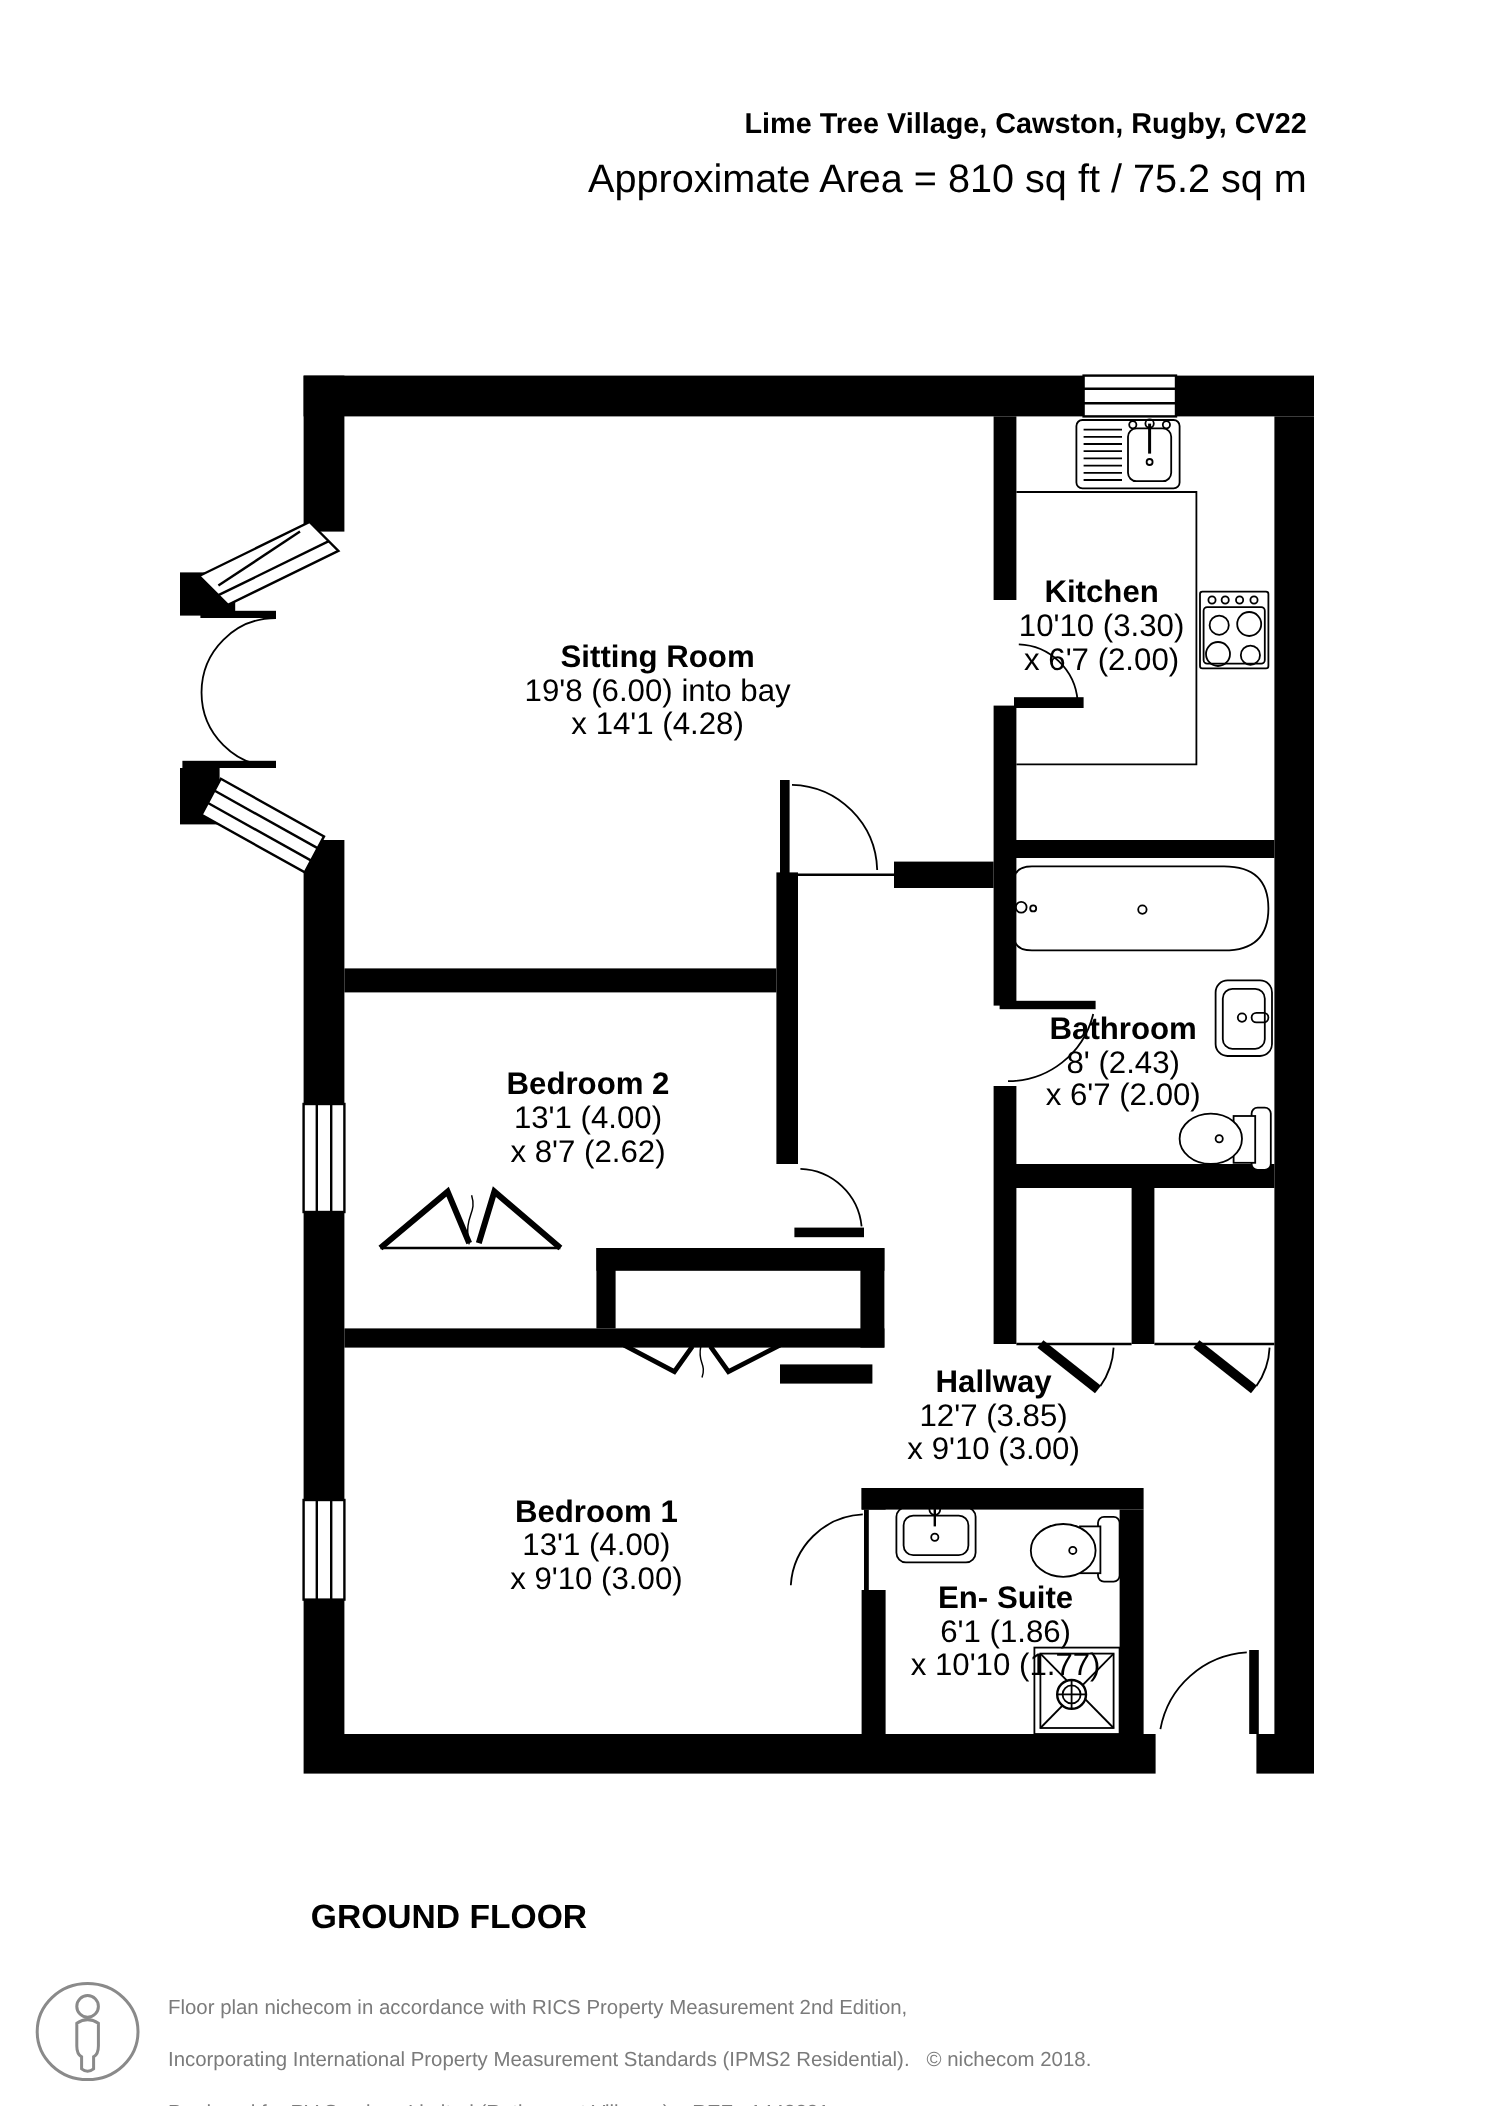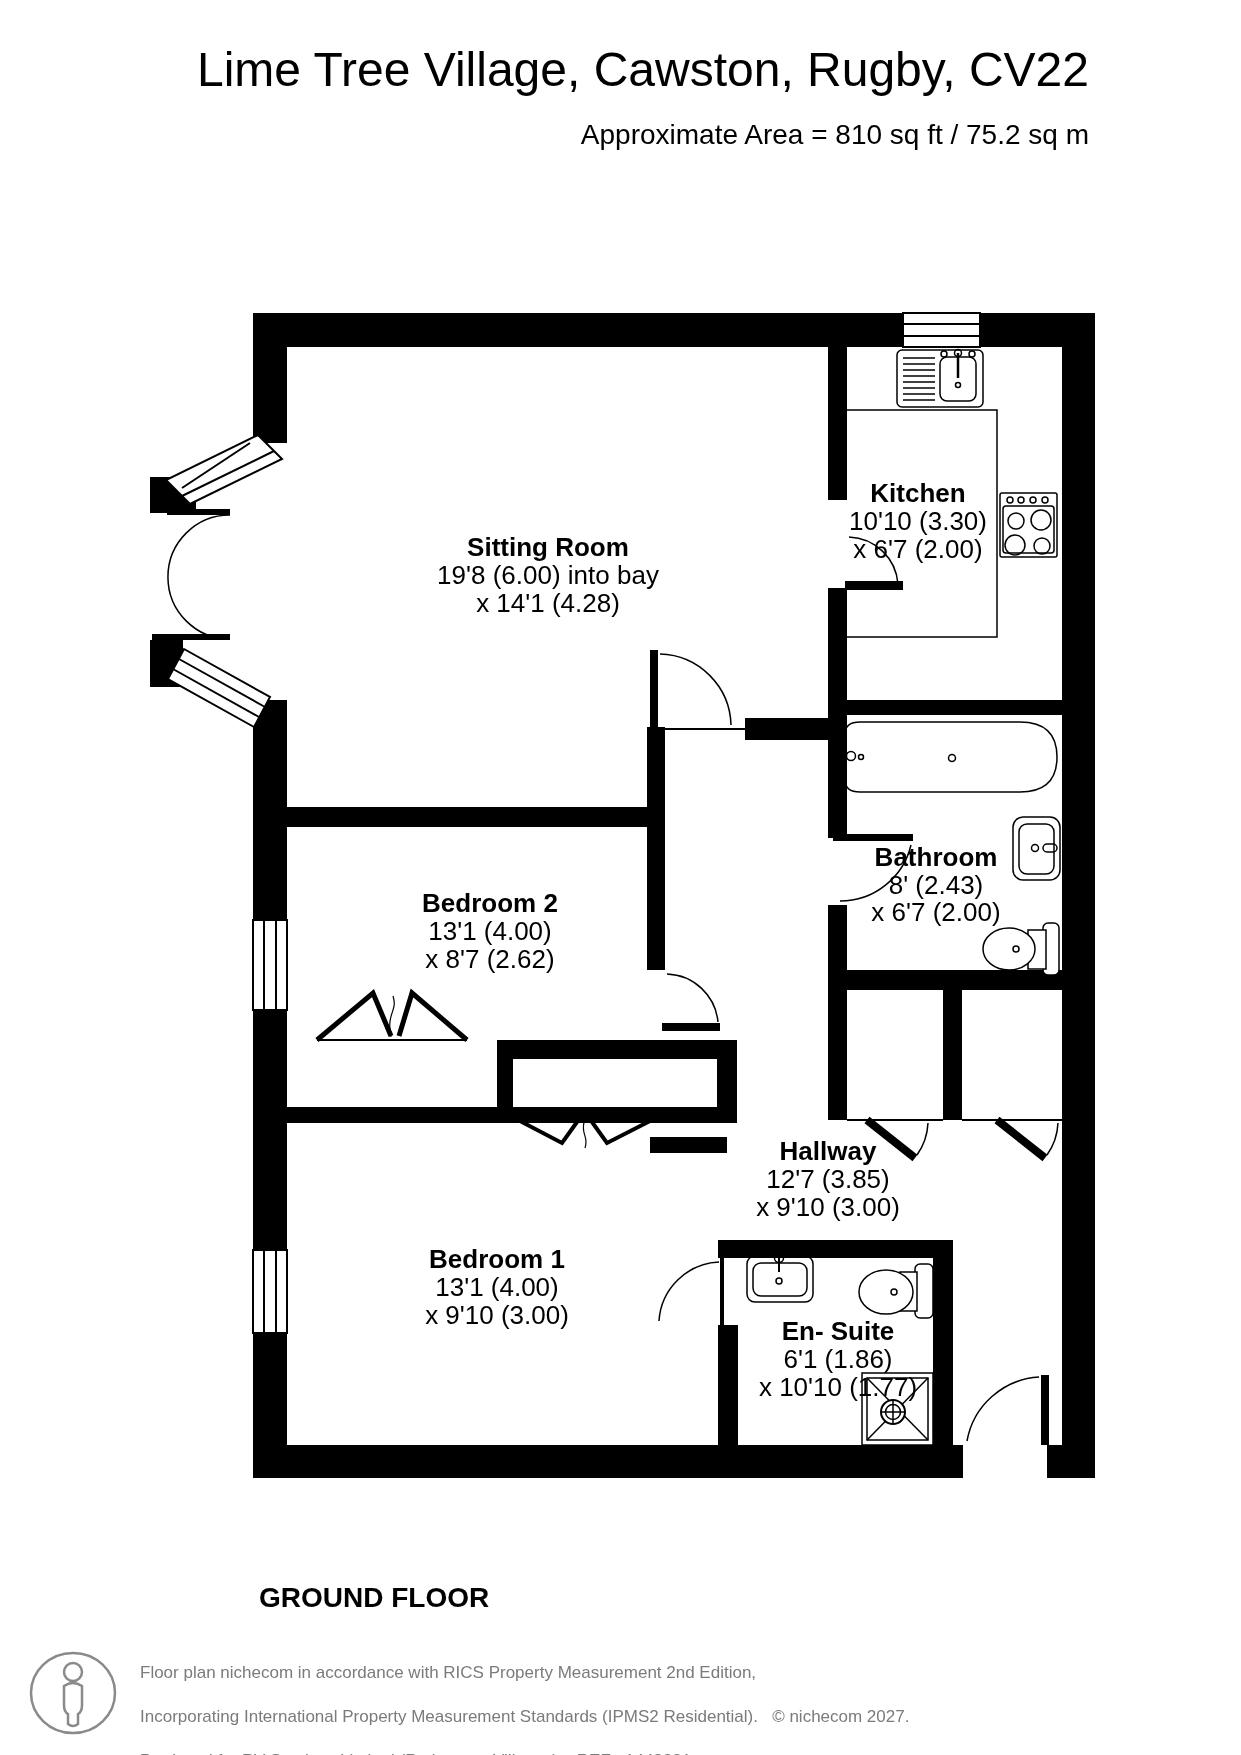--- a/index.html
+++ b/index.html
@@ -1,19 +1,19 @@
 <!DOCTYPE html>
 <html><head>
 <meta charset="utf-8">
 <style>
   html,body{margin:0;padding:0;background:#fff;}
   body{width:1241px;height:1755px;position:relative;font-family:"Liberation Sans",sans-serif;color:#000;}
   .header{position:absolute;top:42px;right:152px;text-align:right;}
-  .header .title{font-size:48px;font-weight:normal;letter-spacing:0;}
-  .header .area{font-size:28px;margin-top:22px;}
+  .header .title{font-size:24px;font-weight:bold;letter-spacing:0;margin-top:48px;}
+  .header .area{font-size:33px;margin-top:12px;}
   .header .note{font-size:16px;margin-top:8px;}
   .floor-label{position:absolute;left:259px;top:1582px;font-size:28px;font-weight:bold;}
   .footer{position:absolute;left:140px;top:1662px;font-size:17px;color:#7b7b7b;line-height:1.3;white-space:pre;}
   .person-badge{position:absolute;left:28px;top:1650px;}
   svg{position:absolute;left:0;top:0;}
   svg text{font-family:"Liberation Sans",sans-serif;}
   .room-name{font-size:26px;font-weight:bold;}
   .room-dim{font-size:26px;}
 </style>
 </head>
@@ -272,14 +272,14 @@
 
 <div class="person-badge">
   <svg width="90" height="86" viewBox="0 0 90 86">
     <ellipse cx="45" cy="43" rx="42" ry="40" fill="none" stroke="#8a8a8a" stroke-width="2.5"></ellipse>
     <circle cx="45" cy="22" r="9" fill="none" stroke="#8a8a8a" stroke-width="2.5"></circle>
     <path d="M36,36 Q45,30 54,36 L54,55 Q54,62 50,64 L50,74 Q45,78 40,74 L40,64 Q36,62 36,55 Z" fill="none" stroke="#8a8a8a" stroke-width="2.5"></path>
   </svg>
 </div>
 
 <div class="footer"><span>Floor plan nichecom in accordance with RICS Property Measurement 2nd Edition,</span><br>
-<span>Incorporating International Property Measurement Standards (IPMS2 Residential).   © nichecom 2027.</span><br>
+<span>Incorporating International Property Measurement Standards (IPMS2 Residential).   © nichecom 2018.</span><br>
 <span>Produced for RV Services Limited (Retirement Villages).   REF:  1442231</span></div>
 
 </body></html>

